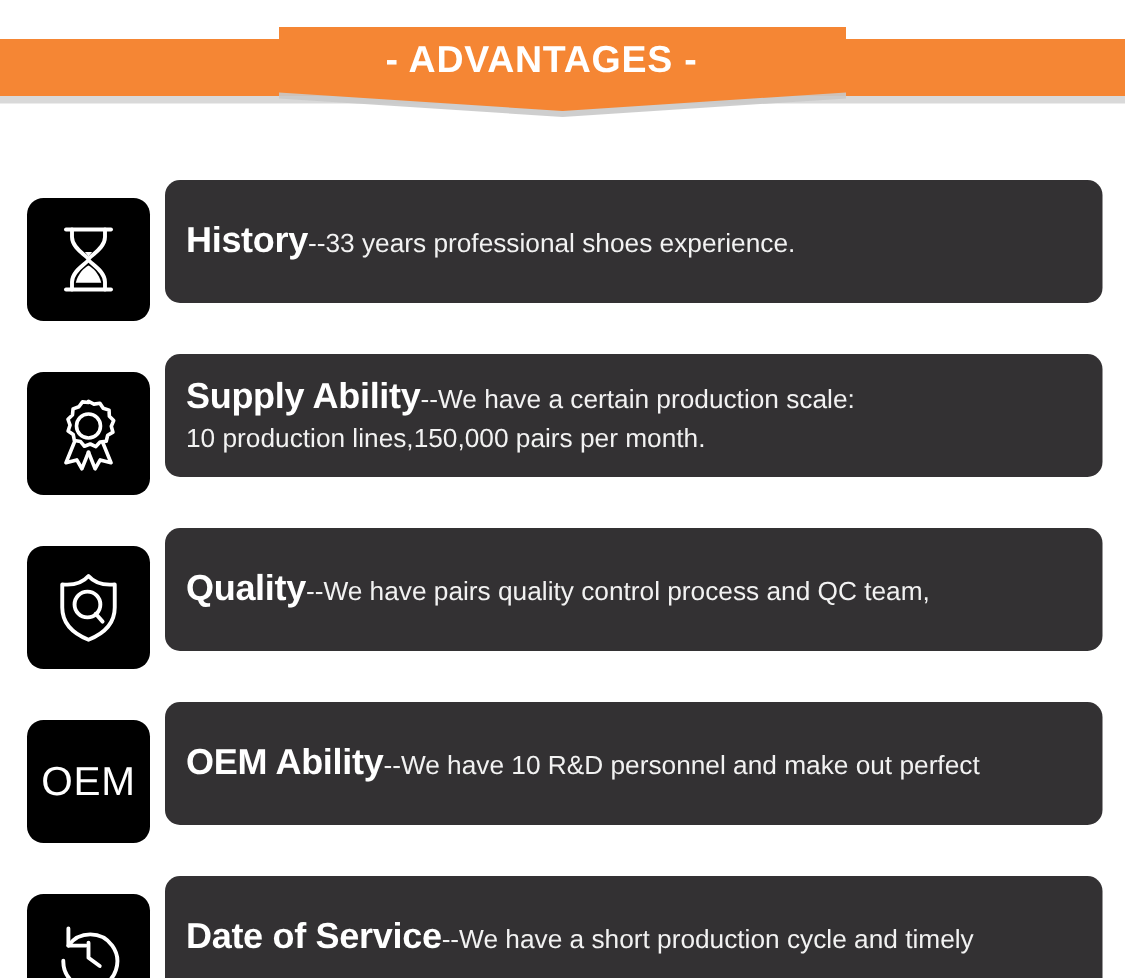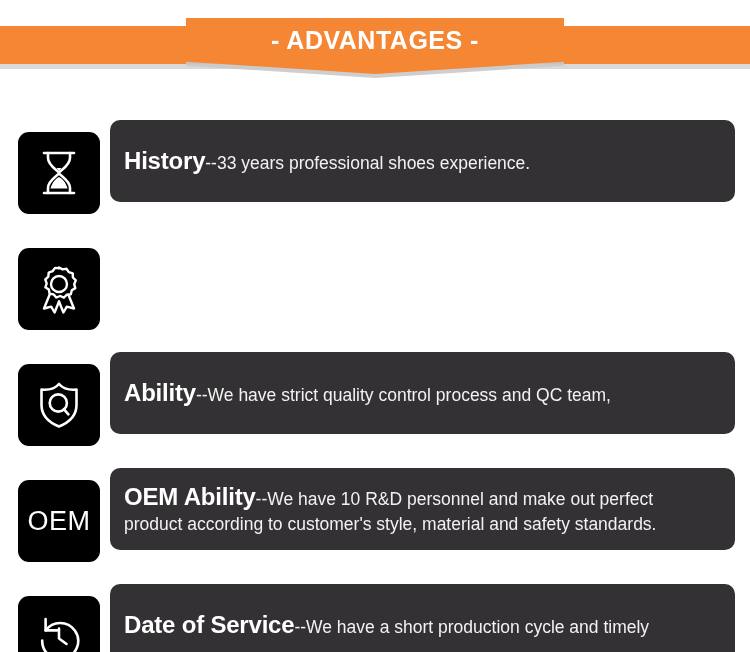--- a/index.html
+++ b/index.html
@@ -54,21 +54,21 @@
     position: absolute;
     left: 186px;
     top: 18px;
     width: 378px;
     height: 56px;
     background: #F58634;
     clip-path: polygon(0 0, 100% 0, 100% 78%, 50% 100%, 0 78%);
   }
   .banner-title {
     position: absolute;
-    left: 186px;
+    left: 172px;
     top: 18px;
     width: 378px;
     height: 44px;
     line-height: 44px;
     text-align: center;
     color: #ffffff;
     font-size: 25px;
     font-weight: bold;
     letter-spacing: .5px;
     white-space: nowrap;
@@ -185,46 +185,51 @@
     <div class="icon-box">
       <span>
         <svg width="48" height="50" viewBox="0 0 48 50" fill="none" stroke="#ffffff" stroke-width="2.4" stroke-linecap="round" stroke-linejoin="round">
           <path d="M24 3.5 l3.6 1.9 4-.6 2.2 3.4 3.9 1.2 .2 4.1 2.9 2.9 -1.6 3.8 1.1 3.9 -3.5 2.1 -1 4 -4.1 .5 -2.8 3 -3.7-1.7 -3.9 1.5 -2.6-3.1 -4.1-.7 -.8-4.1 -3.4-2.3 1.3-3.9 -1.4-3.9 3-2.8 .4-4.1 3.9-1.4 2.4-3.3 4 .4z"></path>
           <circle cx="24" cy="20" r="8"></circle>
           <path d="M14.5 31 L9 44.5 L16.2 42.6 L19.6 48.5 L24 37.5"></path>
           <path d="M33.5 31 L39 44.5 L31.8 42.6 L28.4 48.5 L24 37.5"></path>
         </svg>
       </span>
     </div>
+    <div class="bar">
+      <div class="bar-inner">
+        <div class="bar-text"><span class="lead">Supply Ability</span><span class="sep">--</span><span>We have a certain production scale:</span><span class="line2">10 production lines,150,000 pairs per month.</span></div>
+      </div>
+    </div>
   </div>
 
   <div class="row row-3">
     <div class="icon-box">
       <span>
         <svg width="46" height="48" viewBox="0 0 46 48" fill="none" stroke="#ffffff" stroke-width="2.6" stroke-linecap="round" stroke-linejoin="round">
           <path d="M23 3 C18.5 8.2 11.5 9.2 5.5 8.6 L5.5 24 C5.5 34.5 13 41.5 23 45.5 C33 41.5 40.5 34.5 40.5 24 L40.5 8.6 C34.5 9.2 27.5 8.2 23 3 Z"></path>
           <circle cx="22.3" cy="22" r="8.6"></circle>
           <line x1="27.8" y1="28.2" x2="32.4" y2="33.4"></line>
         </svg>
       </span>
     </div>
     <div class="bar">
       <div class="bar-inner">
-        <div class="bar-text"><span class="lead">Ability</span><span class="sep">--</span><span>We have strict quality control process and QC team,</span></div>
+        <div class="bar-text"><span class="lead">Quality</span><span class="sep">--</span><span>We have pairs quality control process and QC team,</span></div>
       </div>
     </div>
   </div>
 
   <div class="row row-4">
     <div class="icon-box">
       <span class="icon-text">OEM</span>
     </div>
     <div class="bar">
       <div class="bar-inner">
-        <div class="bar-text"><span class="lead">OEM Ability</span><span class="sep">--</span><span>We have 10 R&amp;D personnel and make out perfect</span><span class="line2">product according to customer's style, material and safety standards.</span></div>
+        <div class="bar-text"><span class="lead">OEM Ability</span><span class="sep">--</span><span>We have 10 R&amp;D personnel and make out perfect</span></div>
       </div>
     </div>
   </div>
 
   <div class="row row-5">
     <div class="icon-box">
       <span>
         <svg width="48" height="48" viewBox="0 0 48 48" fill="none" stroke="#ffffff" stroke-width="2.6" stroke-linecap="round" stroke-linejoin="round">
           <path d="M10.6 17.4 A18 18 0 1 1 7.2 27.5"></path>
           <polyline points="22.2,17.4 10.6,17.4 10.6,6"></polyline>

